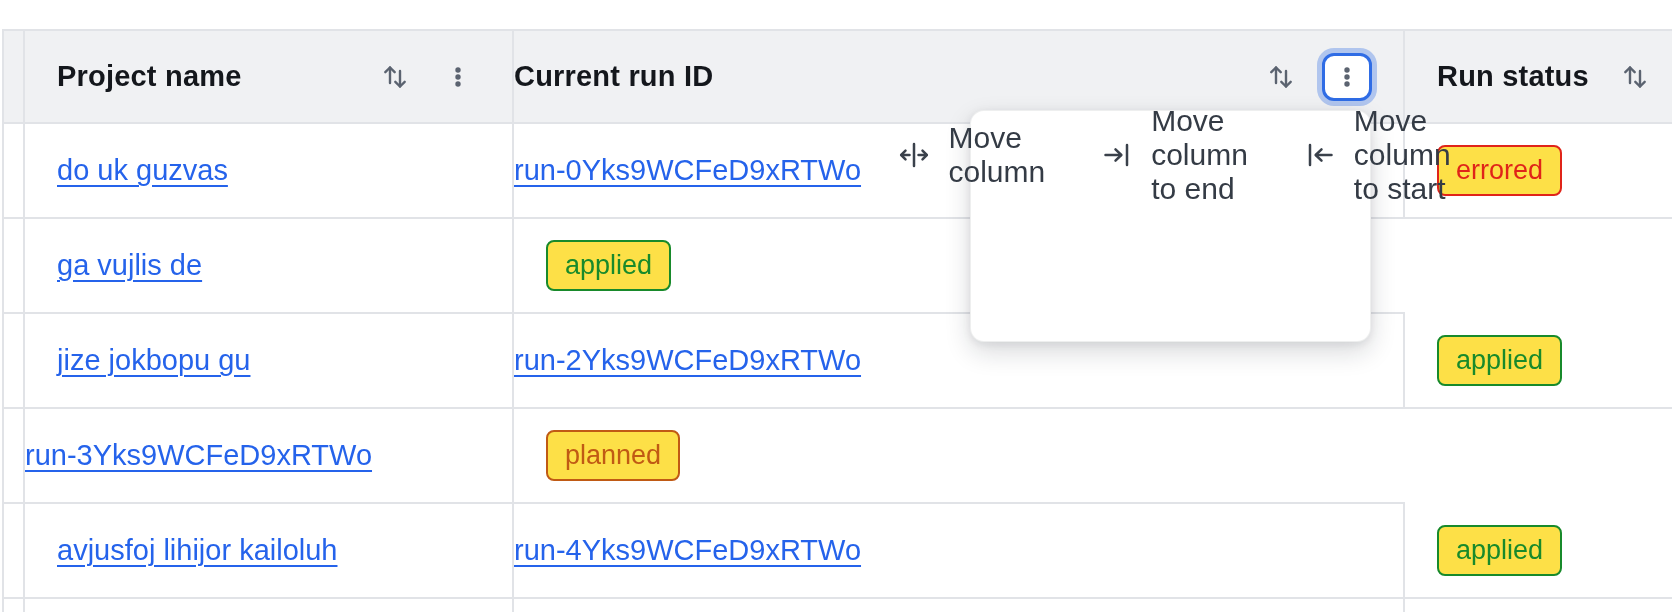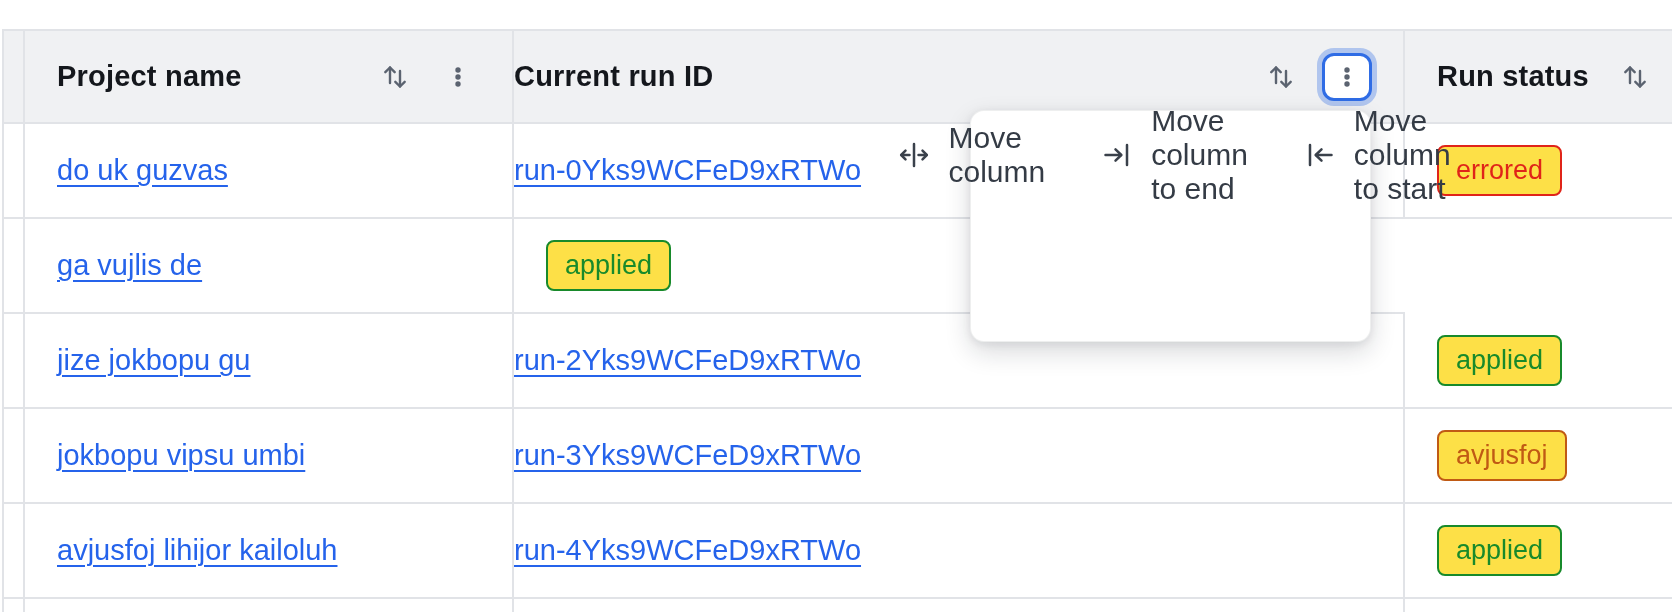--- a/index.html
+++ b/index.html
@@ -151,28 +151,25 @@
     </div>
     <div class="cell c2">
       <a class="cell-link">run-2Yks9WCFeD9xRTWo</a>
     </div>
     <div class="cell c3">
       <span class="badge badge-applied">applied</span>
     </div>
   </div>
       <div class="row">
     <div class="cell c0"></div>
-    <div class="cell c1">
-      <a class="cell-link">jokbopu vipsu umbi</a>
-    </div>
     <div class="cell c2">
       <a class="cell-link">run-3Yks9WCFeD9xRTWo</a>
     </div>
     <div class="cell c3">
-      <span class="badge badge-planned">avjusfoj</span>
+      <span class="badge badge-planned">planned</span>
     </div>
   </div>
       <div class="row">
     <div class="cell c0"></div>
     <div class="cell c1">
       <a class="cell-link">avjusfoj lihijor kailoluh</a>
     </div>
     <div class="cell c2">
       <a class="cell-link">run-4Yks9WCFeD9xRTWo</a>
     </div>

